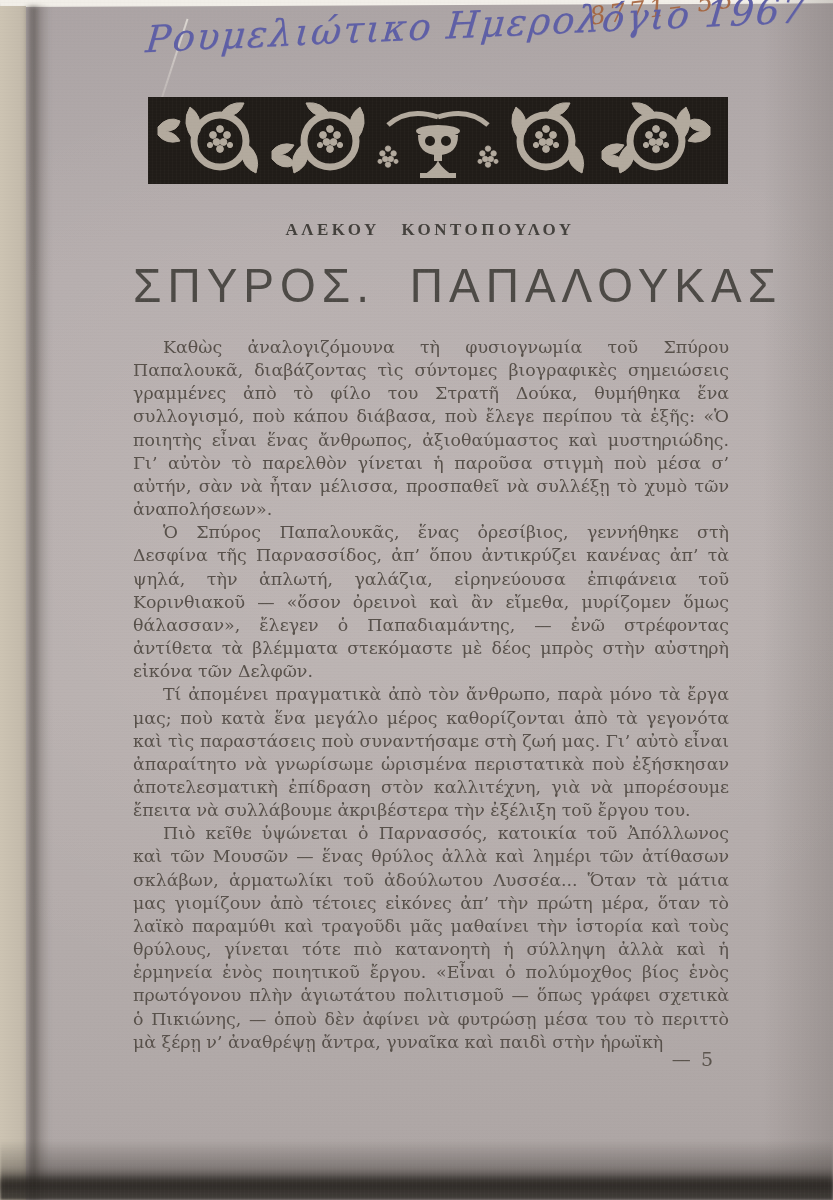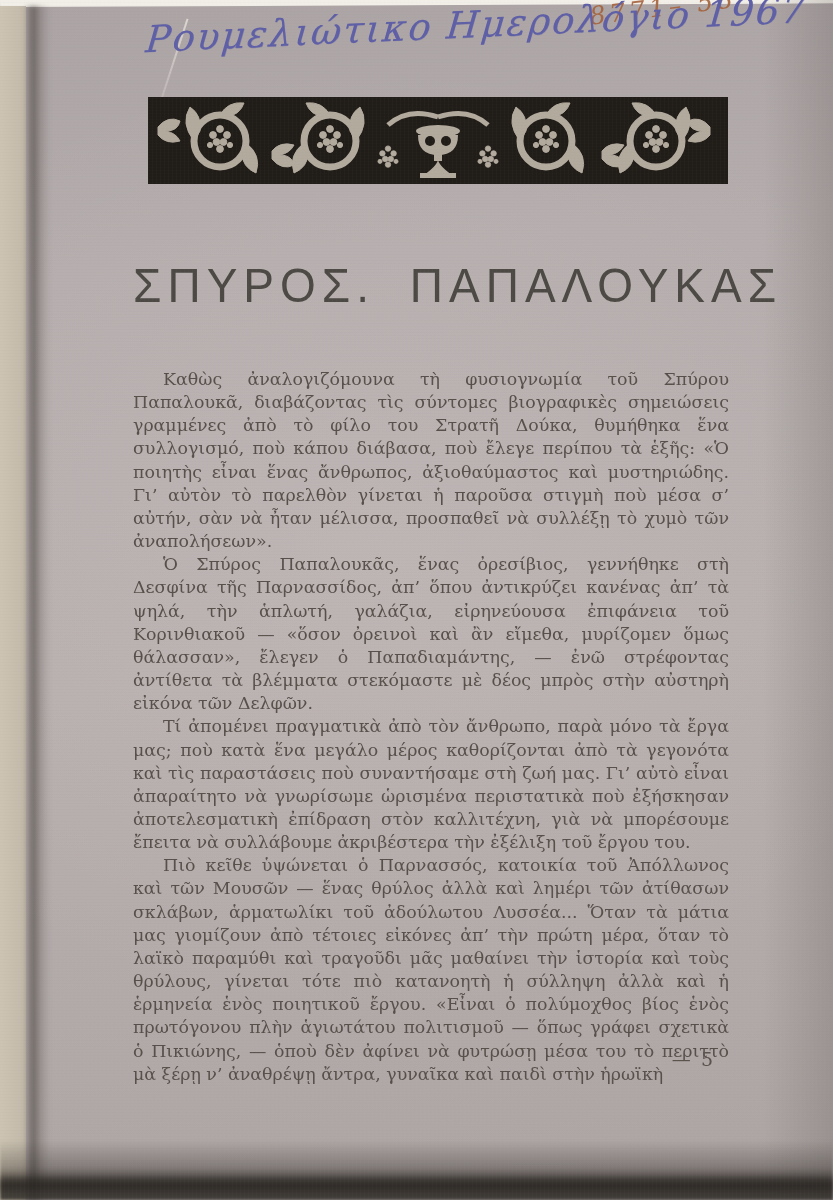--- a/index.html
+++ b/index.html
@@ -58,21 +58,20 @@
     font-family:"Liberation Sans","DejaVu Sans",sans-serif;font-weight:400;
     font-size:46px;color:#4c4945;letter-spacing:6px;word-spacing:16px;white-space:nowrap;
     transform:scaleY(1.04);
   }
 
   
   .body-text{
     position:absolute;left:133px;top:336px;width:596px;
     font-size:17.4px;line-height:23.15px;color:#57504a;
     text-align:justify;
-    margin-top:32px;
   }
   .body-text p{margin:0;text-indent:30px;}
   .page-number{
     position:absolute;left:133px;top:1048px;width:596px;text-align:right;
     font-size:19px;color:#5a534c;letter-spacing:2px;padding-right:14px;box-sizing:border-box;
   }
 
   
   .grain{position:absolute;inset:0;pointer-events:none;opacity:0.5;
     background-image:
@@ -139,20 +138,21 @@
           <circle cx="282" cy="44" r="5" fill="#201c18" stroke="none"></circle>
           <circle cx="298" cy="44" r="5" fill="#201c18" stroke="none"></circle>
           <rect x="286" y="56" width="8" height="8" stroke="none"></rect>
           <path d="M276 78 q 14 -10 14 -16 q 0 6 14 16 Z" stroke="none"></path>
           <rect x="272" y="76" width="36" height="5" stroke="none"></rect>
         </g>
       </g>
     </svg>
   </div>
 
+  <div class="author">ΑΛΕΚΟΥ ΚΟΝΤΟΠΟΥΛΟΥ</div>
   <h1 class="title" style="margin:0;">ΣΠΥΡΟΣ. ΠΑΠΑΛΟΥΚΑΣ</h1>
 
   <div class="body-text">
     <p>Καθὼς ἀναλογιζόμουνα τὴ φυσιογνωμία τοῦ Σπύρου Παπαλουκᾶ, διαβάζοντας τὶς σύντομες βιογραφικὲς σημειώσεις γραμμένες ἀπὸ τὸ φίλο του Στρατῆ Δούκα, θυμήθηκα ἕνα συλλογισμό, ποὺ κάπου διάβασα, ποὺ ἔλεγε περίπου τὰ ἑξῆς: «Ὁ ποιητὴς εἶναι ἕνας ἄνθρωπος, ἀξιοθαύμαστος καὶ μυστηριώδης. Γι’ αὐτὸν τὸ παρελθὸν γίνεται ἡ παροῦσα στιγμὴ ποὺ μέσα σ’ αὐτήν, σὰν νὰ ἦταν μέλισσα, προσπαθεῖ νὰ συλλέξῃ τὸ χυμὸ τῶν ἀναπολήσεων».</p>
     <p>Ὁ Σπύρος Παπαλουκᾶς, ἕνας ὀρεσίβιος, γεννήθηκε στὴ Δεσφίνα τῆς Παρνασσίδος, ἀπ’ ὅπου ἀντικρύζει κανένας ἀπ’ τὰ ψηλά, τὴν ἁπλωτή, γαλάζια, εἰρηνεύουσα ἐπιφάνεια τοῦ Κορινθιακοῦ — «ὅσον ὀρεινοὶ καὶ ἂν εἴμεθα, μυρίζομεν ὅμως θάλασσαν», ἔλεγεν ὁ Παπαδιαμάντης, — ἐνῶ στρέφοντας ἀντίθετα τὰ βλέμματα στεκόμαστε μὲ δέος μπρὸς στὴν αὐστηρὴ εἰκόνα τῶν Δελφῶν.</p>
     <p>Τί ἀπομένει πραγματικὰ ἀπὸ τὸν ἄνθρωπο, παρὰ μόνο τὰ ἔργα μας; ποὺ κατὰ ἕνα μεγάλο μέρος καθορίζονται ἀπὸ τὰ γεγονότα καὶ τὶς παραστάσεις ποὺ συναντήσαμε στὴ ζωή μας. Γι’ αὐτὸ εἶναι ἀπαραίτητο νὰ γνωρίσωμε ὡρισμένα περιστατικὰ ποὺ ἐξήσκησαν ἀποτελεσματικὴ ἐπίδραση στὸν καλλιτέχνη, γιὰ νὰ μπορέσουμε ἔπειτα νὰ συλλάβουμε ἀκριβέστερα τὴν ἐξέλιξη τοῦ ἔργου του.</p>
     <p>Πιὸ κεῖθε ὑψώνεται ὁ Παρνασσός, κατοικία τοῦ Ἀπόλλωνος καὶ τῶν Μουσῶν — ἕνας θρύλος ἀλλὰ καὶ λημέρι τῶν ἀτίθασων σκλάβων, ἁρματωλίκι τοῦ ἀδούλωτου Λυσσέα...  Ὅταν τὰ μάτια μας γιομίζουν ἀπὸ τέτοιες εἰκόνες ἀπ’ τὴν πρώτη μέρα, ὅταν τὸ λαϊκὸ παραμύθι καὶ τραγοῦδι μᾶς μαθαίνει τὴν ἱστορία καὶ τοὺς θρύλους, γίνεται τότε πιὸ κατανοητὴ ἡ σύλληψη ἀλλὰ καὶ ἡ ἑρμηνεία ἑνὸς ποιητικοῦ ἔργου. «Εἶναι ὁ πολύμοχθος βίος ἑνὸς πρωτόγονου πλὴν ἁγιωτάτου πολιτισμοῦ — ὅπως γράφει σχετικὰ ὁ Πικιώνης, — ὁποὺ δὲν ἀφίνει νὰ φυτρώσῃ μέσα του τὸ περιττὸ μὰ ξέρῃ ν’ ἀναθρέψῃ ἄντρα, γυναῖκα καὶ παιδὶ στὴν ἡρωϊκὴ</p>
   </div>
 
   <div class="page-number">— 5</div>

